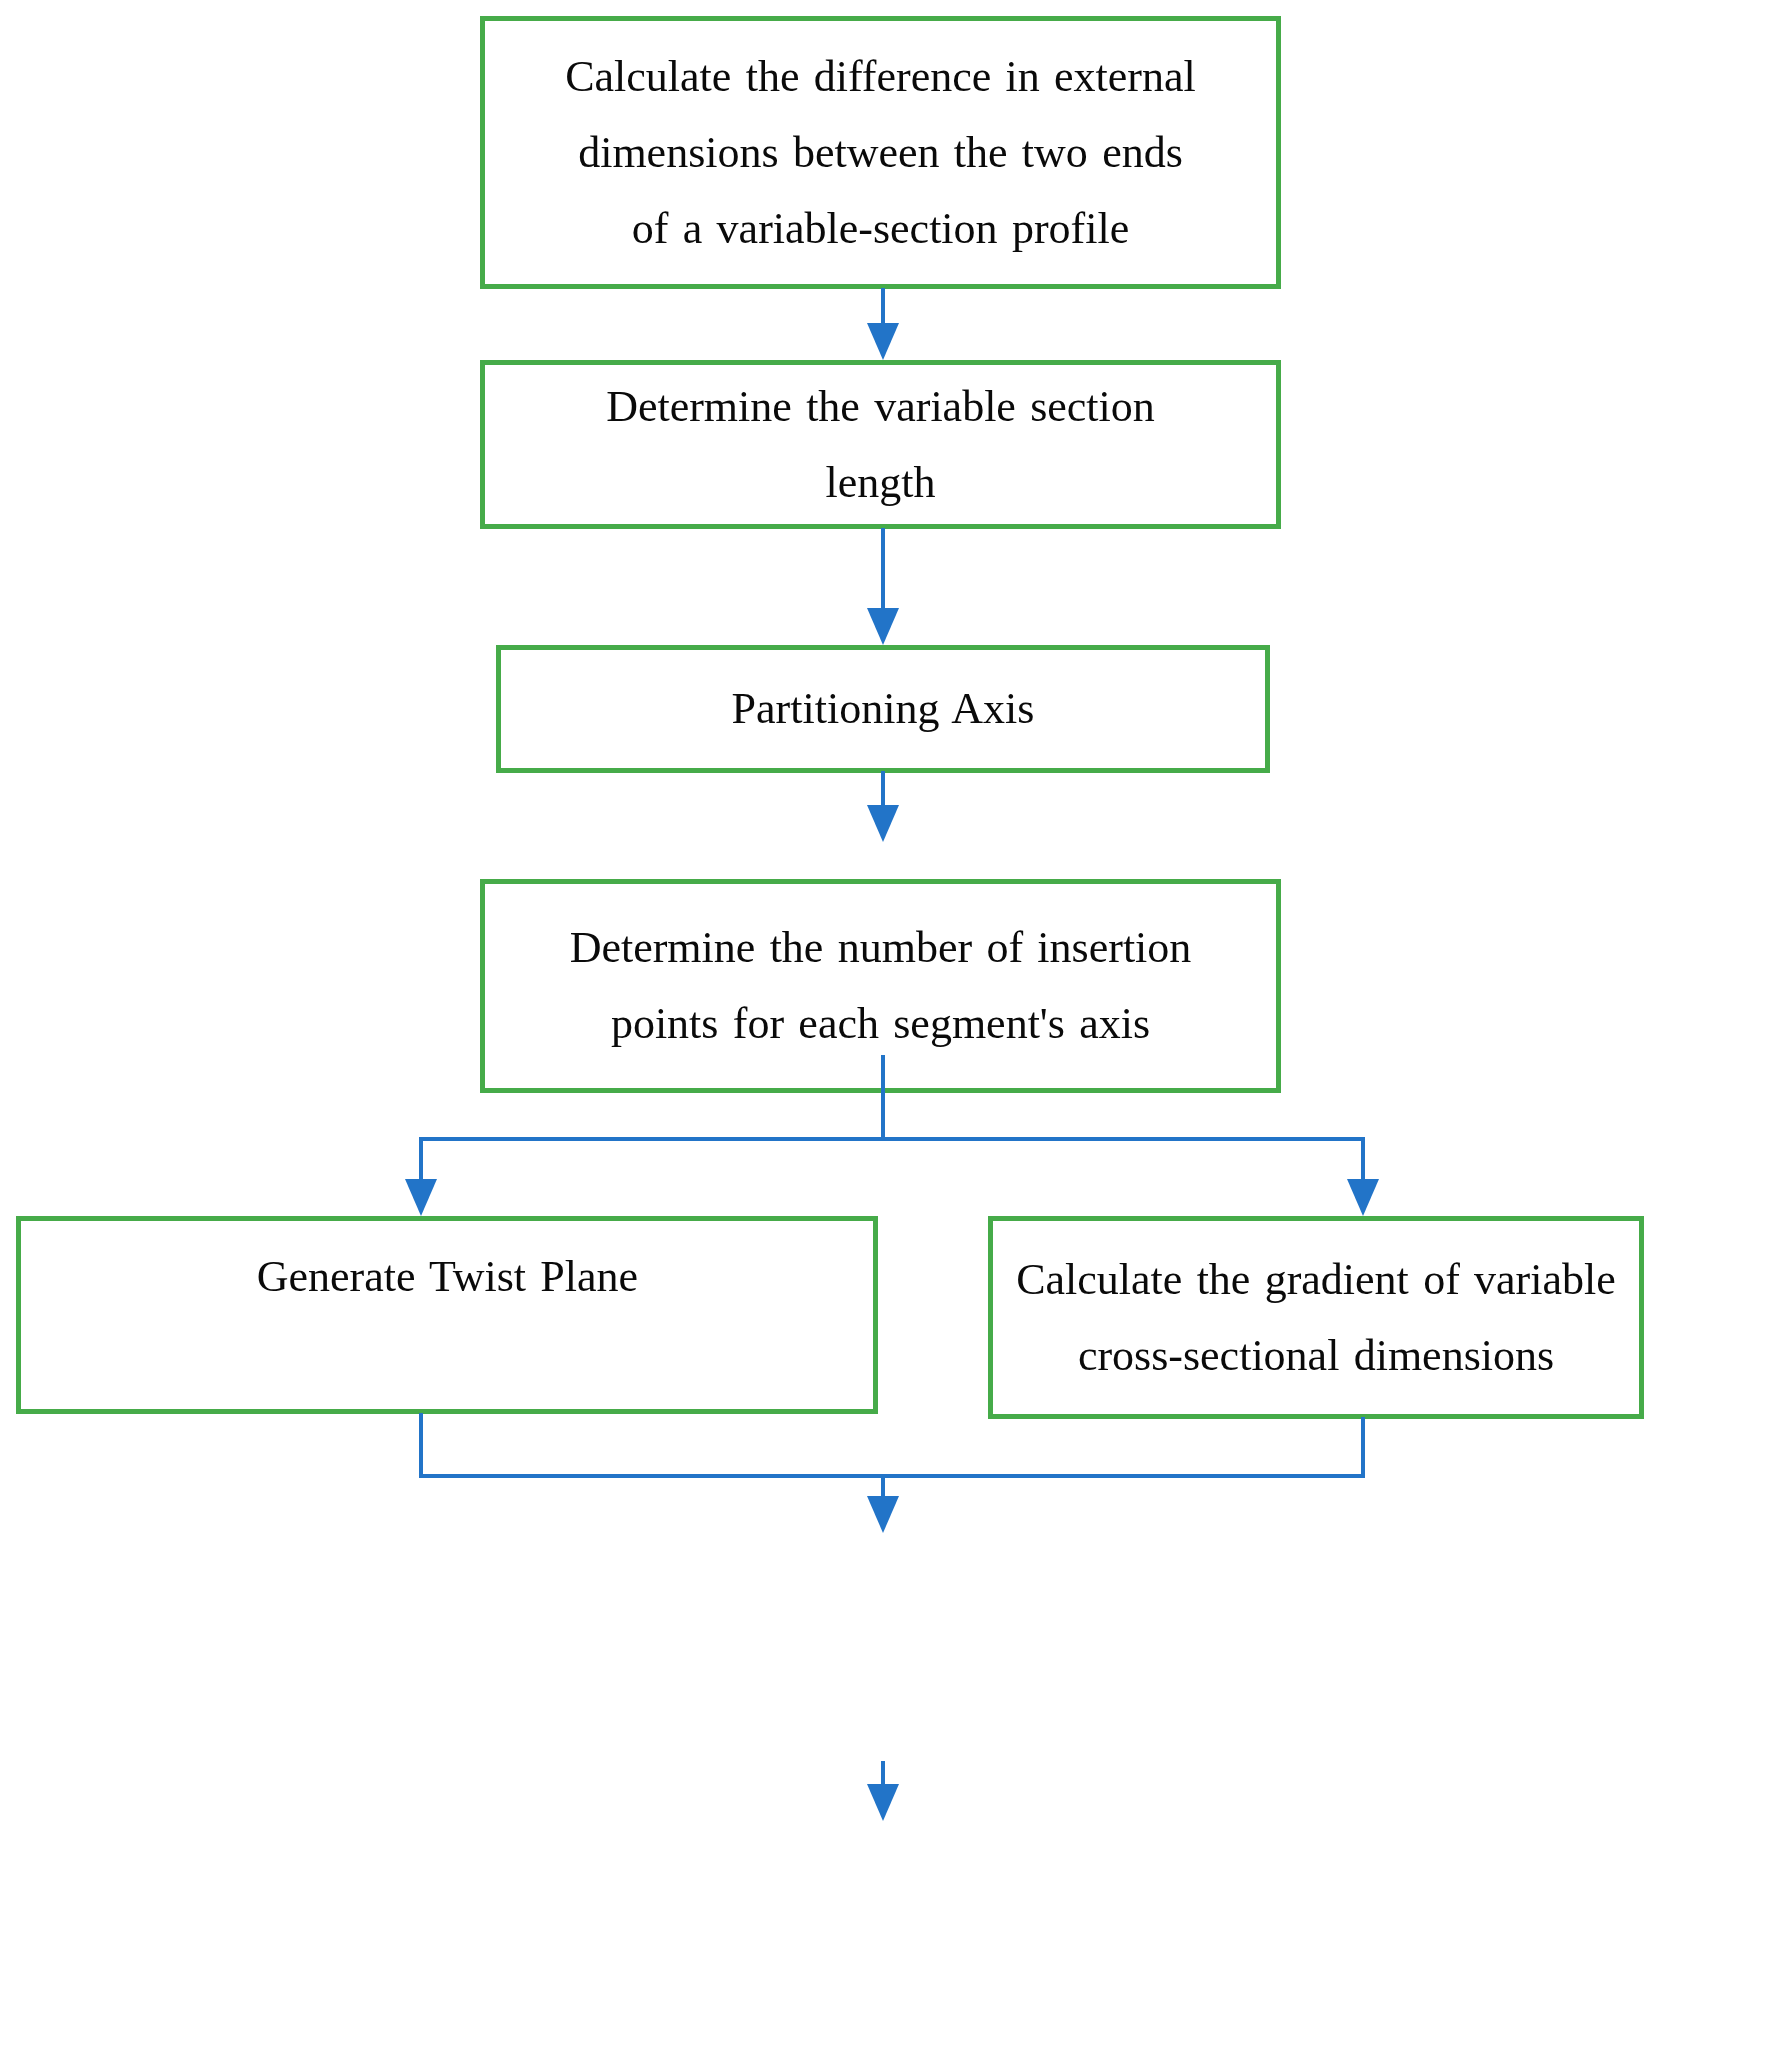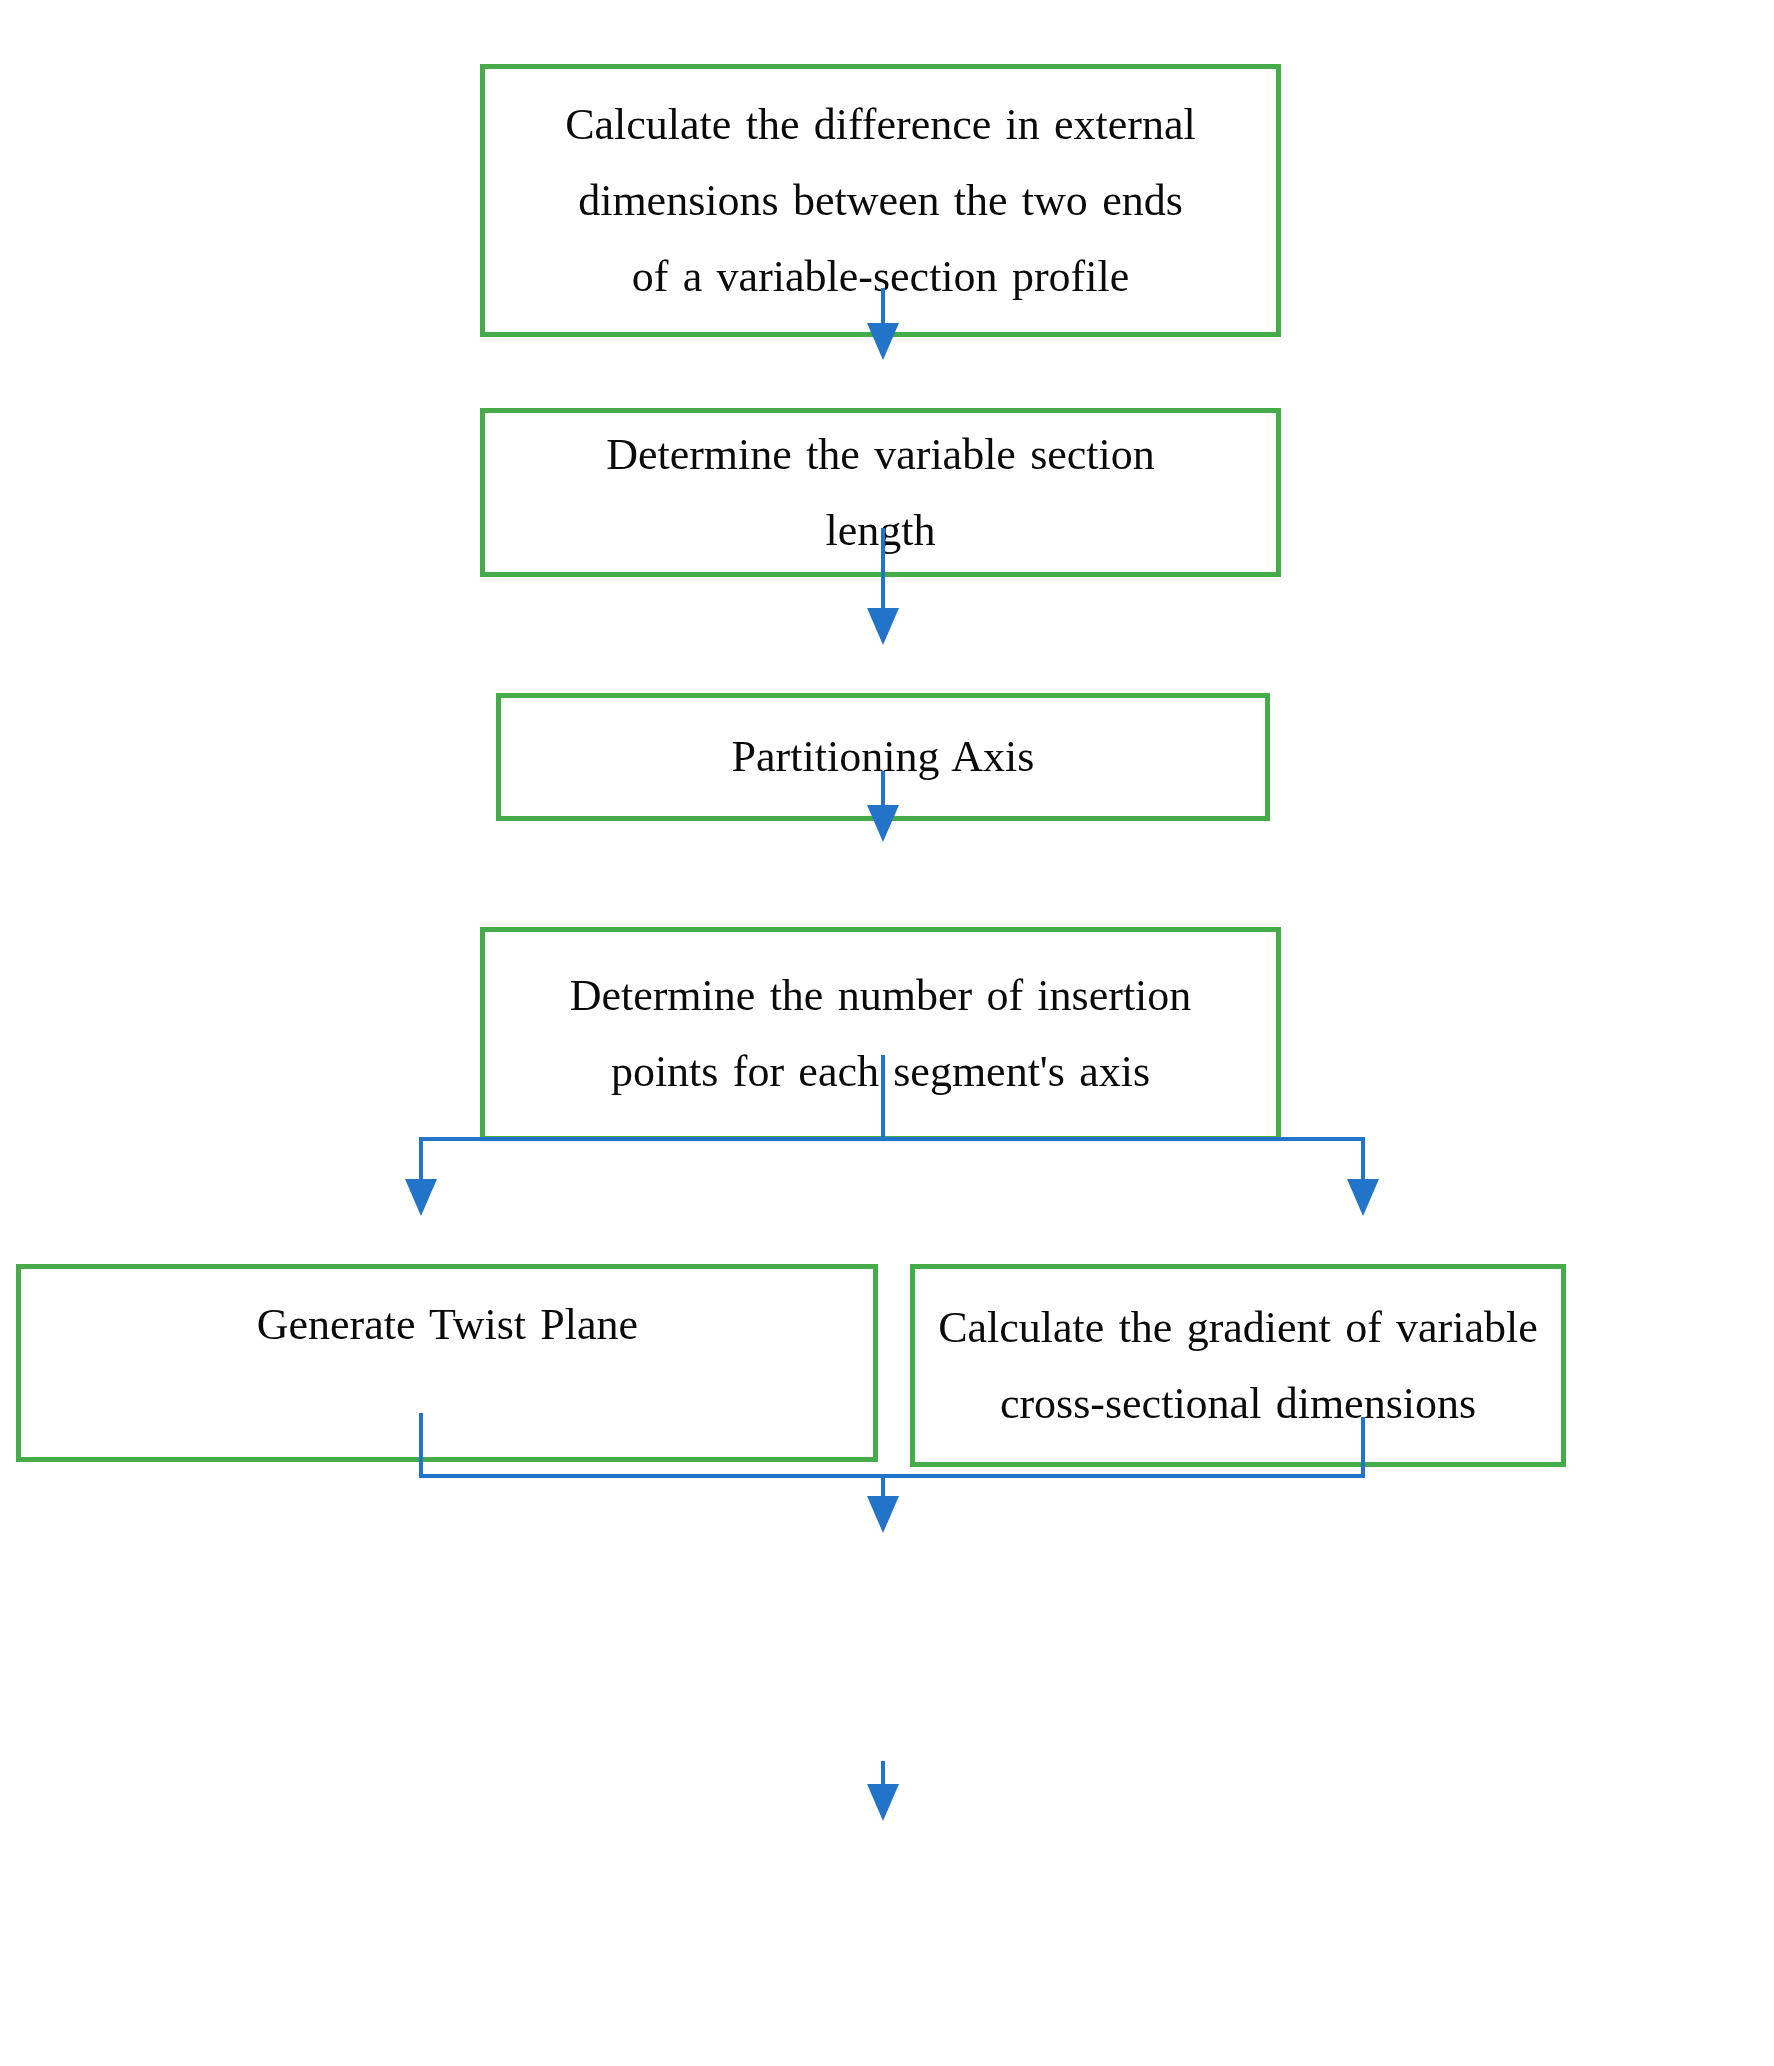--- a/index.html
+++ b/index.html
@@ -21,21 +21,20 @@
   .box{
     position:absolute;
     box-sizing:border-box;
     border:5.5px solid var(--green);
     background:var(--paper);
     display:flex;
     flex-direction:column;
     justify-content:center;
     align-items:center;
     text-align:center;
-    margin-top:48px;
   }
   .line{
     font-size:44px;
     line-height:76px;
     min-height:76px;
     white-space:nowrap;
     word-spacing:3.3px;
   }
   .vline{position:absolute;width:3.8px;background:var(--blue);}
   .hline{position:absolute;height:3.8px;background:var(--blue);}
@@ -44,21 +43,21 @@
     border-left:16px solid transparent;
     border-right:16px solid transparent;
     border-top:37px solid var(--blue);
   }
   
   #box1{left:480px;top:16.4px;width:801px;height:273px}
   #box2{left:480px;top:360px;width:801px;height:169px}
   #box3{left:496px;top:645px;width:774px;height:128px}
   #box4{left:480px;top:879px;width:801px;height:214px}
   #box5{left:16.4px;top:1216px;width:862px;height:198px}
-  #box6{left:910px;top:1216px;width:656px;height:203px}
+  #box6{left:988px;top:1216px;width:656px;height:203px}
   #box7{left:480px;top:1534px;width:801px;height:229px}
   #box8{left:480px;top:1821px;width:801px;height:226px}
   
   #a1l{left:881px;top:288px;height:36px}
   #a1h{left:867px;top:323px}
   #a2l{left:881px;top:528px;height:81px}
   #a2h{left:867px;top:608px}
   #a3l{left:881px;top:771px;height:35px}
   #a3h{left:867px;top:805px}
   #b4stem{left:881px;top:1055px;height:85px}

